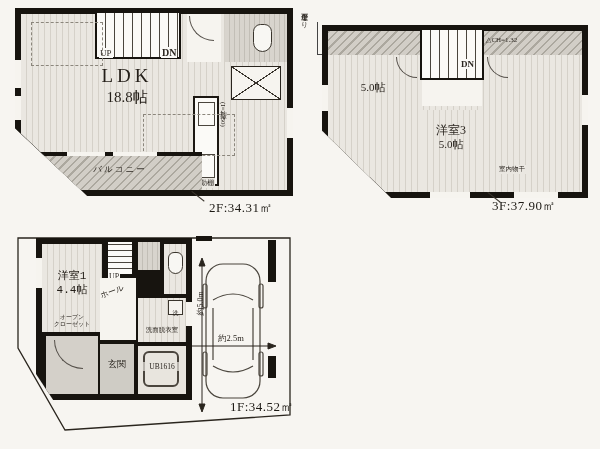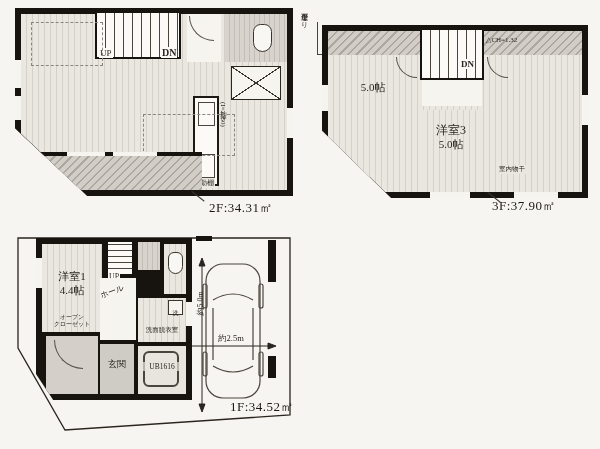--- a/index.html
+++ b/index.html
@@ -46,28 +46,33 @@
   <div class="abs toilet" style="left:238px;top:16px;width:17px;height:26px;"></div>
   <div class="abs xbox" style="left:216px;top:58px;width:50px;height:34px;"></div>
 
   <div class="abs" style="left:178px;top:88px;width:26px;height:90px;background:#fbfaf7;border:2px solid #1c1813;box-sizing:border-box;">
     <div class="abs" style="left:3px;top:4px;width:15px;height:22px;border:1px solid #4a453d;"></div>
     <div class="abs" style="left:3px;top:56px;width:15px;height:22px;border:1px solid #4a453d;"></div>
   </div>
   <div class="abs small-note vtext" style="left:203px;top:94px;">(I型=2550)</div>
   <div class="abs small-note" style="left:177px;top:170px;background:#eae7e1;padding:0 1px;">可動棚</div>
 
+  <div class="abs roomlabel" style="left:52px;top:56px;width:120px;">
+    <span class="nm" style="font-size:19px;letter-spacing:4px;">LDK</span>
+    <span class="sz" style="font-size:15px;">18.8帖</span>
+  </div>
 
   <div class="abs dashedbox" style="left:16px;top:14px;width:72px;height:44px;"></div>
   <div class="abs dashedbox" style="left:128px;top:106px;width:92px;height:42px;"></div>
 
   <div class="abs" style="left:5px;top:144px;width:182px;height:4px;background:#17140f;"></div>
   <div class="abs win" style="left:52px;top:144px;width:38px;height:4px;"></div>
   <div class="abs win" style="left:98px;top:144px;width:44px;height:4px;"></div>
   <div class="abs hatch" style="left:5px;top:148px;width:182px;height:34px;"></div>
+  <div class="abs" style="left:58px;top:156px;width:94px;text-align:center;font-size:8.5px;letter-spacing:2px;color:#2b2620;">バルコニー</div>
 
   <div class="abs win" style="left:0;top:52px;width:6px;height:28px;"></div>
   <div class="abs win" style="left:0;top:88px;width:6px;height:24px;"></div>
   <div class="abs win" style="right:0;top:100px;width:6px;height:30px;"></div>
 </div>
 <div class="abs leader" style="left:192px;top:191px;width:16px;transform:rotate(38deg);"></div>
 <div class="abs arealabel" style="left:209px;top:199px;font-family:Liberation Serif, serif;">2F:34.31㎡</div>
 
 <div class="abs small-note vtext" style="left:299px;top:8px;">母屋下がり</div>
 <div class="abs" style="left:317px;top:22px;width:1px;height:32px;background:#444;"></div>
@@ -131,21 +136,21 @@
     <line x1="178" y1="118" x2="260" y2="118"></line>
     <polygon points="172,118 180,115 180,121" fill="#2a251e"></polygon>
     <polygon points="266,118 258,115 258,121" fill="#2a251e"></polygon>
   </g>
 </svg>
 
 <div class="plan" style="left:36px;top:238px;width:156px;height:162px;clip-path:polygon(0 0,100% 0,100% 100%,11% 100%,0 84%);">
   <div class="abs diagwall" style="left:-2px;top:134px;width:36px;height:5px;transform:rotate(56.8deg);"></div>
 
   <div class="abs floor" style="left:6px;top:6px;width:60px;height:88px;"></div>
-  <div class="abs roomlabel" style="left:8px;top:32px;width:56px;">
+  <div class="abs roomlabel" style="left:8px;top:32px;width:56px;font-family:Liberation Mono, monospace;">
     <span class="nm" style="font-size:11px;">洋室1</span>
     <span class="sz" style="font-size:11px;">4.4帖</span>
   </div>
   <div class="abs" style="left:4px;top:76px;width:64px;text-align:center;line-height:1.1;">
     <span style="display:block;font-size:6px;">オープン</span>
     <span style="display:block;font-size:6px;">クローゼット</span>
   </div>
 
   <div class="abs" style="left:10px;top:98px;width:52px;height:58px;background:#d4d0c9;"></div>
   <div class="abs arc" style="left:18px;top:102px;width:28px;height:28px;"></div>

